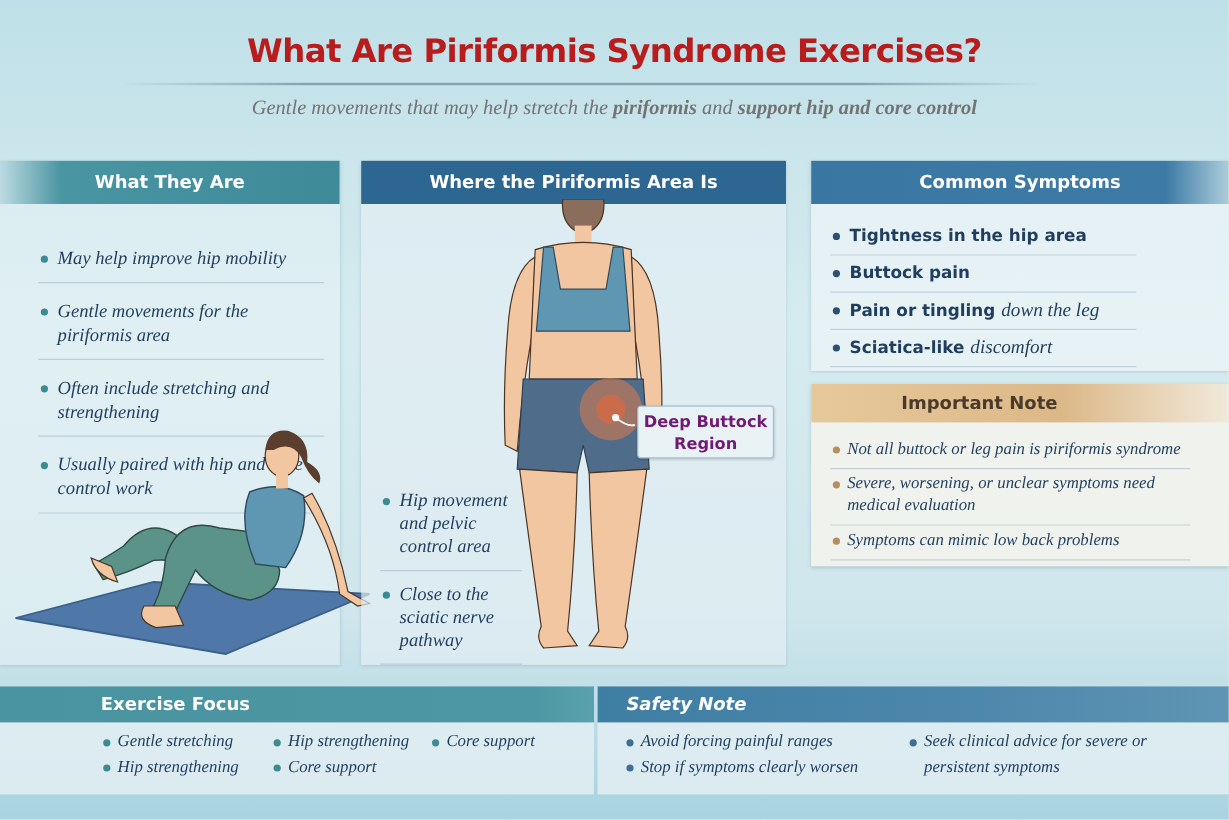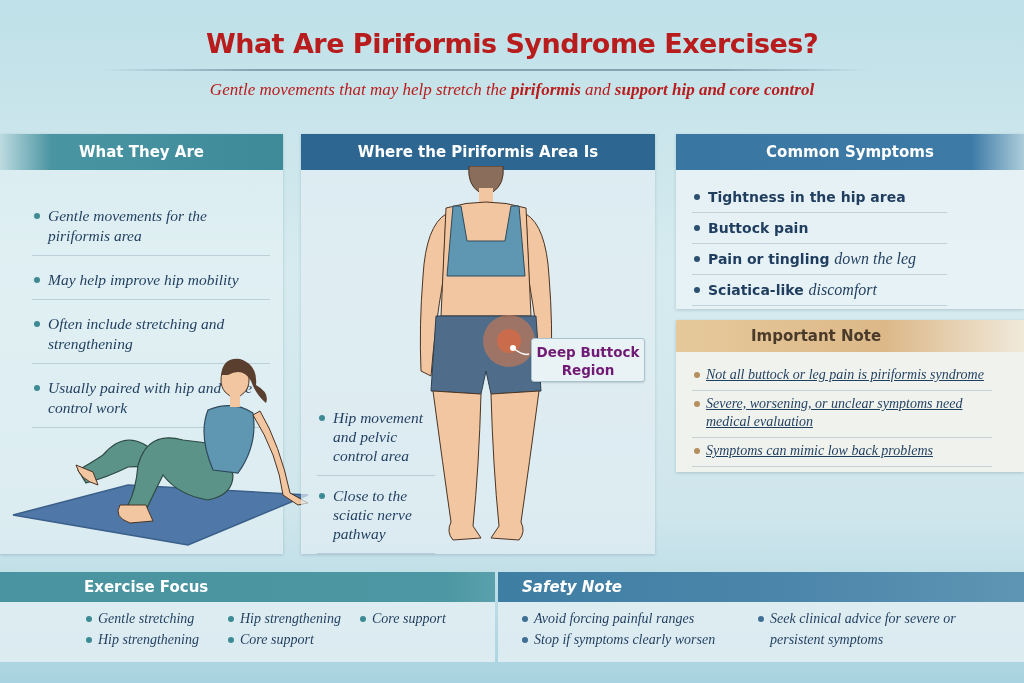--- a/index.html
+++ b/index.html
@@ -15,21 +15,21 @@
     position: absolute; left: 0; top: 28px; width: 1024px; text-align: center;
     font-family: "DejaVu Sans", sans-serif; font-weight: bold; font-size: 27px;
     color: #b91c1c; letter-spacing: -0.5px;
   }
   .title-rule {
     position: absolute; left: 100px; top: 69px; width: 770px; height: 2px;
     background: linear-gradient(90deg, rgba(90,120,140,0), rgba(90,120,140,0.6) 20%, rgba(90,120,140,0.6) 80%, rgba(90,120,140,0));
   }
   .subtitle {
     position: absolute; left: 0; top: 80px; width: 1024px; text-align: center;
-    font-family: "Liberation Serif", serif; font-style: italic; font-size: 17px; color: #b91c1c;
+    font-family: "Liberation Serif", serif; font-style: italic; font-size: 17px; color: #737373;
   }
   .subtitle b { font-weight: bold; }
 
   .panel {
     position: absolute; background: rgba(236,244,247,0.78);
     box-shadow: 0 1px 3px rgba(60,100,120,0.25);
   }
   .panel-head {
     height: 36px; display: flex; align-items: center; justify-content: center;
     color: #fff; font-family: "DejaVu Sans", sans-serif; font-weight: bold; font-size: 15px;
@@ -72,21 +72,21 @@
 
   
   #p-sym { left: 676px; top: 134px; width: 348px; height: 175px; }
   #p-sym ul { margin: 12px 0 0 16px; width: 255px; }
   #p-sym li { font-style: normal; font-weight: bold; font-family: "DejaVu Sans", sans-serif; font-size: 14px; line-height: 20px; padding: 5px 0 5px 16px; }
   #p-sym li em { font-family: "Liberation Serif", serif; font-weight: normal; font-size: 16px; }
   #p-sym li::before { top: 12px; background: #2c5070; }
 
   #p-note { left: 676px; top: 320px; width: 348px; height: 152px; background: rgba(244,243,236,0.85); }
   #p-note .panel-head { height: 32px; justify-content: flex-start; padding-left: 75px; }
-  #p-note ul { margin: 10px 0 0 16px; width: 300px; text-decoration: underline; }
+  #p-note ul { margin: 10px 0 0 16px; width: 300px; }
   #p-note li { font-size: 14px; line-height: 18px; padding: 4px 0 6px 14px; }
   #p-note li::before { top: 10px; background: #b58f5e; }
 
   
   .bottom-bar { position: absolute; top: 572px; height: 90px; background: rgba(230,240,244,0.8); }
   #b-ex { left: 0; width: 495px; }
   #b-safe { left: 498px; width: 526px; }
   .bottom-bar .panel-head { height: 30px; justify-content: flex-start; font-size: 15px; }
   #b-ex .panel-head { padding-left: 84px; background: linear-gradient(90deg, #4a93a0, #4c97a3 90%, #5aa1ad); }
   #b-safe .panel-head { padding-left: 24px; font-style: italic; background: linear-gradient(90deg, #3f7ea3, #4d87ab 60%, #5f95b4); }
@@ -108,22 +108,22 @@
 
 <div class="page">
 
   <h1 class="title">What Are Piriformis Syndrome Exercises?</h1>
   <div class="title-rule"></div>
   <p class="subtitle"><span>Gentle movements that may help stretch the </span><b>piriformis</b><span> and </span><b>support hip and core control</b></p>
 
   <section class="panel" id="p-left">
     <div class="panel-head h-teal">What They Are</div>
     <ul class="items">
+      <li>May help improve hip mobility</li>
       <li>Gentle movements for the piriformis area</li>
-      <li>May help improve hip mobility</li>
       <li>Often include stretching and strengthening</li>
       <li>Usually paired with hip and core control work</li>
     </ul>
   </section>
 
   <svg class="mat-scene" width="310" height="205" viewBox="0 0 310 205">
     <polygon points="5,170 120,140 300,150 180,200" fill="#4f78a8" stroke="#3a5f8a" stroke-width="1.5"></polygon>
 
     <path d="M150,110 Q120,80 95,110 Q80,120 70,125 L78,138 Q100,132 120,122 Q140,120 160,130 Z" fill="#5b9388" stroke="#2e4a44" stroke-width="1.2"></path>
     <path d="M68,120 Q72,135 90,140 L85,127 Z" fill="#f2c6a0" stroke="#4a3424" stroke-width="1"></path>

